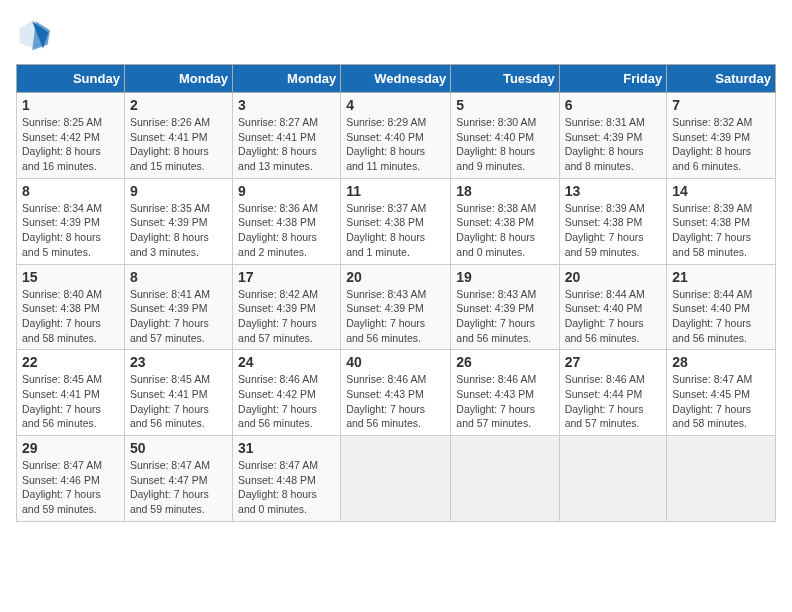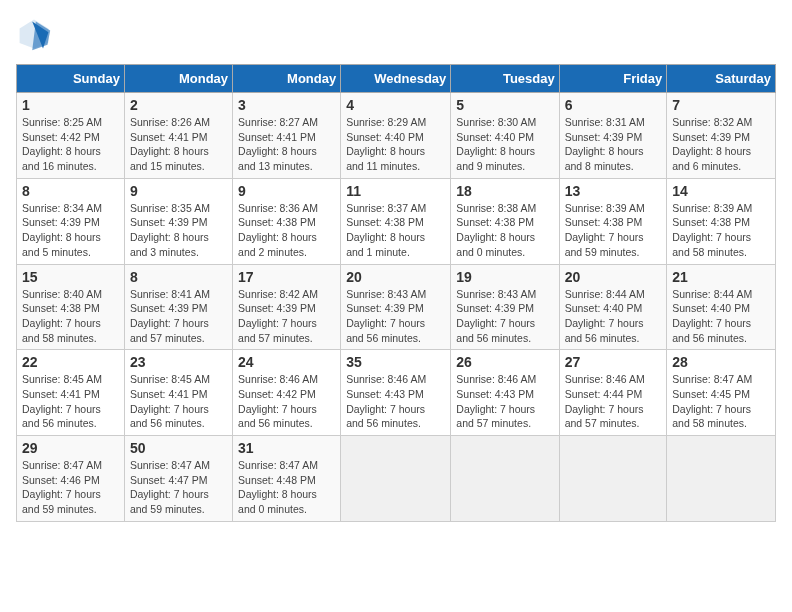--- a/index.html
+++ b/index.html
@@ -313,21 +313,21 @@
         </td>
         <td>
           <span class="day-num">24</span>
           <div class="day-info">
             Sunrise: 8:46 AM<br>
             Sunset: 4:42 PM<br>
             Daylight: 7 hours and 56 minutes.
           </div>
         </td>
         <td>
-          <span class="day-num">35</span>
+          <span class="day-num">40</span>
           <div class="day-info">
             Sunrise: 8:46 AM<br>
             Sunset: 4:43 PM<br>
             Daylight: 7 hours and 56 minutes.
           </div>
         </td>
         <td>
           <span class="day-num">26</span>
           <div class="day-info">
             Sunrise: 8:46 AM<br>

